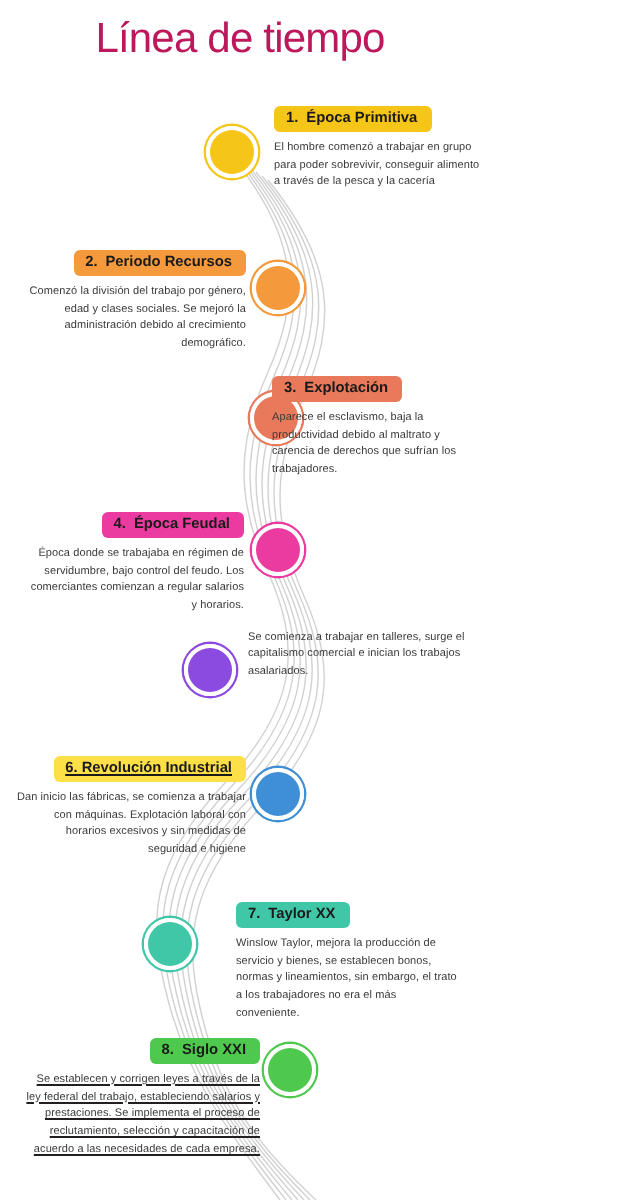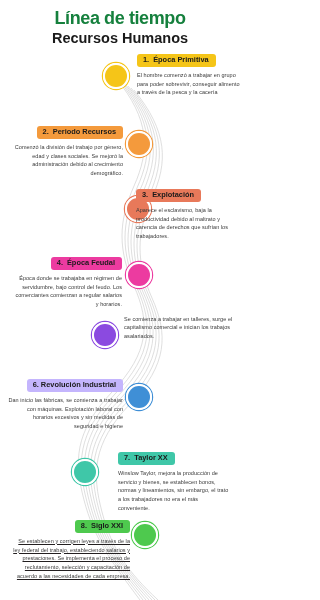--- a/index.html
+++ b/index.html
@@ -18,25 +18,25 @@
 
   
   .header {
     position: absolute;
     top: 0; left: 0;
     width: 240px;
     text-align: center;
     padding-top: 9px;
   }
   .title {
-    font-size: 18px;
-    font-weight: bold;
+    font-size: 21px;
+    font-weight: normal;
     letter-spacing: -0.4px;
     line-height: 1.05;
-    color: #15803d;
+    color: #be185d;
     margin: 0;
   }
   .subtitle {
     font-size: 14.5px;
     font-weight: bold;
     line-height: 1.1;
     color: #1a1a1a;
     margin: 3px 0 0 0;
   }
 
@@ -103,21 +103,20 @@
   .entry.right .badge,
   .entry.right .body-text { text-align: left; }
   .entry.left  { text-align: right; }
   .entry.left .body-text { text-align: right; }
 </style>
 </head>
 <body>
 
 <div class="header">
   <h1 class="title">Línea de tiempo</h1>
-  <h2 class="subtitle">Recursos Humanos</h2>
 </div>
 
 <div class="timeline">
 
   <svg class="ribbon-layer" viewBox="0 0 240 600" preserveAspectRatio="none" aria-hidden="true">
     <g fill="none" stroke="#c9c9c9" stroke-width="0.7" opacity="0.85">
       <path d="M116,78 C150,120 150,150 134,186 C118,222 118,250 134,286 C150,322 150,352 112,392 C74,432 74,462 84,500 C94,538 110,560 140,600"></path>
       <path d="M119,80 C153,122 153,152 137,188 C121,224 121,252 137,288 C153,324 153,354 115,394 C77,434 77,464 87,502 C97,540 113,562 143,600"></path>
       <path d="M122,82 C156,124 156,154 140,190 C124,226 124,254 140,290 C156,326 156,356 118,396 C80,436 80,466 90,504 C100,542 116,564 146,600"></path>
       <path d="M125,84 C159,126 159,156 143,192 C127,228 127,256 143,292 C159,328 159,358 121,398 C83,438 83,468 93,506 C103,544 119,566 149,600"></path>
@@ -178,21 +177,21 @@
       <span class="num">4.</span><span>Época Feudal</span>
     </div>
     <div class="body-text">Época donde se trabajaba en régimen de servidumbre, bajo control del feudo. Los comerciantes comienzan a regular salarios y horarios.</div>
   </div>
 
   <div class="entry right" style="left:124px; top:311px; width:110px;">
     <div class="body-text">Se comienza a trabajar en talleres, surge el capitalismo comercial e inician los trabajos asalariados.</div>
   </div>
 
   <div class="entry left" style="left:8px; top:373px; width:115px;">
-    <div class="badge" style="background:#c4b5fd;">
+    <div class="badge" style="background:#fde047;text-decoration:underline;">
       <span>6. Revolución Industrial</span>
     </div>
     <div class="body-text">Dan inicio las fábricas, se comienza a trabajar con máquinas. Explotación laboral con horarios excesivos y sin medidas de seguridad e higiene</div>
   </div>
 
   <div class="entry right" style="left:118px; top:446px; width:112px;">
     <div class="badge" style="background:#3fc7a8;">
       <span class="num">7.</span><span>Taylor XX</span>
     </div>
     <div class="body-text">Winslow Taylor, mejora la producción de servicio y bienes, se establecen bonos, normas y lineamientos, sin embargo, el trato a los trabajadores no era el más conveniente.</div>

